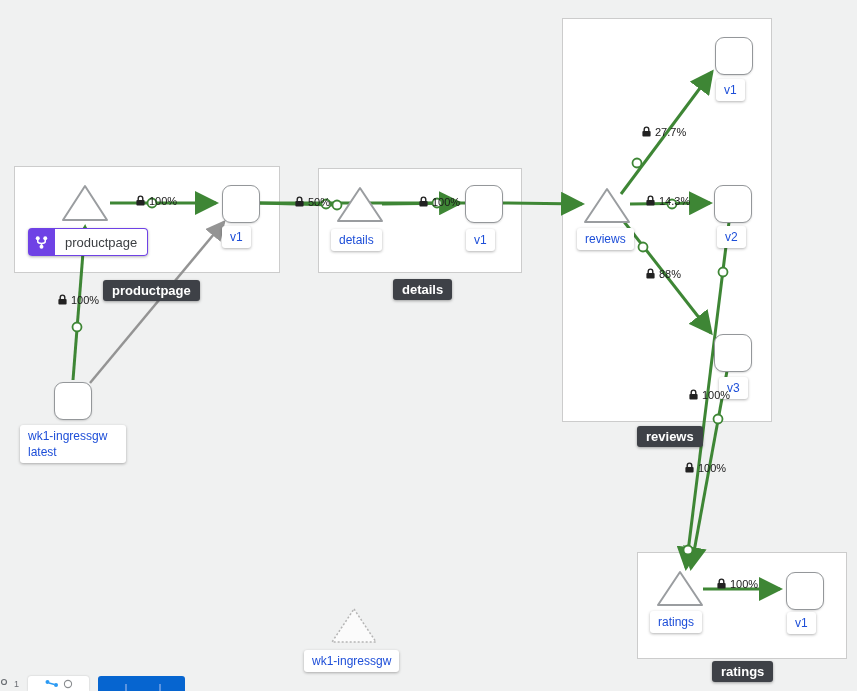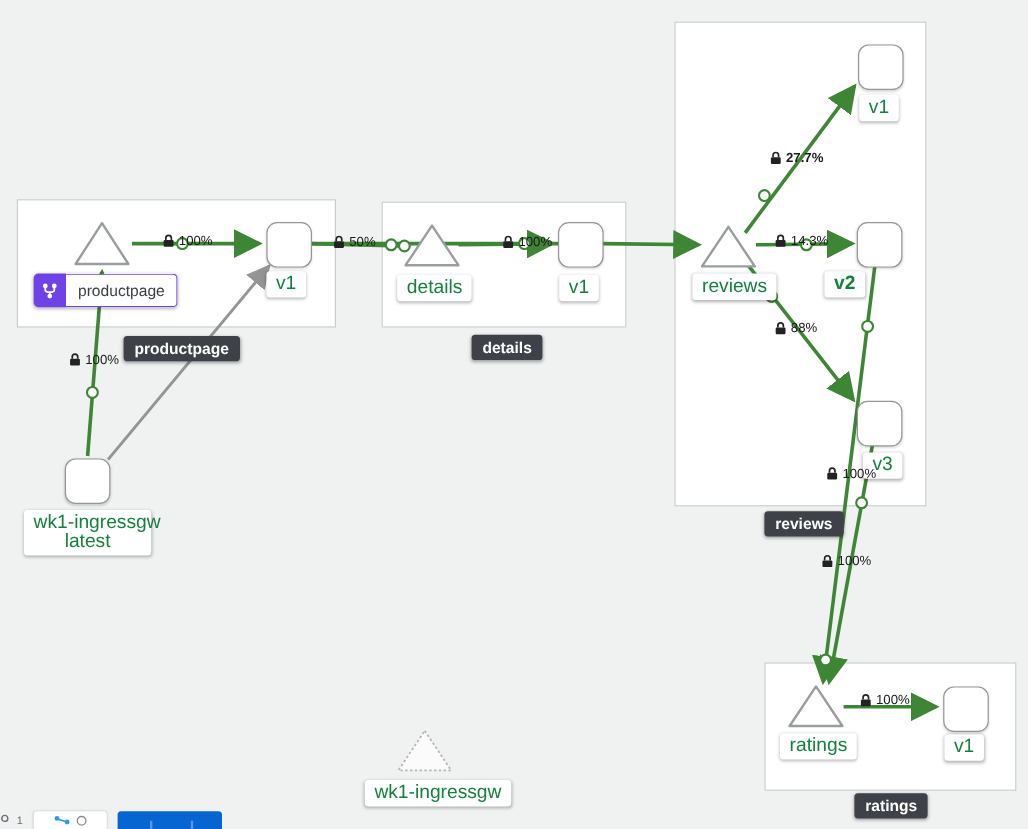--- a/index.html
+++ b/index.html
@@ -23,22 +23,22 @@
   .wnode{
     position:absolute;width:36px;height:36px;background:#ffffff;
     border:1.5px solid #94979a;border-radius:9px;z-index:3;
     box-shadow:0 1px 2px rgba(0,0,0,.15);
   }
 
   
   .chip{
     position:absolute;background:#ffffff;border-radius:3px;
     box-shadow:0 1px 3px rgba(0,0,0,.3);
-    padding:3px 8px;font-size:16px;color:#15803d;z-index:4;
-    white-space:nowrap;text-align:center;line-height:16px;
+    padding:3px 8px;font-size:12px;color:#1d4ed8;z-index:4;
+    white-space:nowrap;line-height:16px;
   }
 
   
   .dark-badge{
     position:absolute;background:#3e4147;color:#ffffff;border-radius:3px;
     padding:3px 9px;font-size:13px;font-weight:bold;z-index:5;
     box-shadow:0 1px 3px rgba(0,0,0,.35);white-space:nowrap;
   }
 
   
@@ -162,21 +162,21 @@
       </svg>
     </div>
     <div class="vs-text">productpage</div>
   </div>
 
   <div class="chip" style="left:222px;top:226px;">v1</div>
   <div class="chip" style="left:331px;top:229px;">details</div>
   <div class="chip" style="left:466px;top:229px;">v1</div>
   <div class="chip" style="left:577px;top:228px;">reviews</div>
   <div class="chip" style="left:716px;top:79px;">v1</div>
-  <div class="chip" style="left:687px;top:226px;font-weight:bold;">v2</div>
+  <div class="chip" style="left:717px;top:226px;">v2</div>
   <div class="chip" style="left:719px;top:377px;">v3</div>
   <div class="chip" style="left:650px;top:611px;">ratings</div>
   <div class="chip" style="left:787px;top:612px;">v1</div>
   <div class="chip" style="left:20px;top:425px;width:90px;">
     <span>wk1-ingressgw</span><br>
     <span>latest</span>
   </div>
   <div class="chip" style="left:304px;top:650px;">wk1-ingressgw</div>
 
   <div class="dark-badge" style="left:103px;top:280px;">productpage</div>
@@ -191,35 +191,35 @@
       </svg>
     <span>100%</span>
   </div>
   <div class="edge-label" style="left:135px;top:195px;">
     <svg width="11" height="12" viewBox="0 0 11 12">
         <path d="M3.2 5V3.4a2.3 2.3 0 0 1 4.6 0V5" fill="none" stroke="#222" stroke-width="1.4"></path>
         <rect x="1.4" y="5" width="8.2" height="5.6" rx="1" fill="#222"></rect>
       </svg>
     <span>100%</span>
   </div>
-  <div class="edge-label" style="left:277px;top:196px;justify-content:space-between;">
+  <div class="edge-label" style="left:294px;top:196px;justify-content:space-between;">
     <svg width="11" height="12" viewBox="0 0 11 12">
         <path d="M3.2 5V3.4a2.3 2.3 0 0 1 4.6 0V5" fill="none" stroke="#222" stroke-width="1.4"></path>
         <rect x="1.4" y="5" width="8.2" height="5.6" rx="1" fill="#222"></rect>
       </svg>
     <span>50%</span>
   </div>
   <div class="edge-label" style="left:418px;top:196px;">
     <svg width="11" height="12" viewBox="0 0 11 12">
         <path d="M3.2 5V3.4a2.3 2.3 0 0 1 4.6 0V5" fill="none" stroke="#222" stroke-width="1.4"></path>
         <rect x="1.4" y="5" width="8.2" height="5.6" rx="1" fill="#222"></rect>
       </svg>
     <span>100%</span>
   </div>
-  <div class="edge-label" style="left:641px;top:126px;font-weight:bold;">
+  <div class="edge-label" style="left:641px;top:126px;">
     <svg width="11" height="12" viewBox="0 0 11 12">
         <path d="M3.2 5V3.4a2.3 2.3 0 0 1 4.6 0V5" fill="none" stroke="#222" stroke-width="1.4"></path>
         <rect x="1.4" y="5" width="8.2" height="5.6" rx="1" fill="#222"></rect>
       </svg>
     <span>27.7%</span>
   </div>
   <div class="edge-label" style="left:645px;top:195px;">
     <svg width="11" height="12" viewBox="0 0 11 12">
         <path d="M3.2 5V3.4a2.3 2.3 0 0 1 4.6 0V5" fill="none" stroke="#222" stroke-width="1.4"></path>
         <rect x="1.4" y="5" width="8.2" height="5.6" rx="1" fill="#222"></rect>

